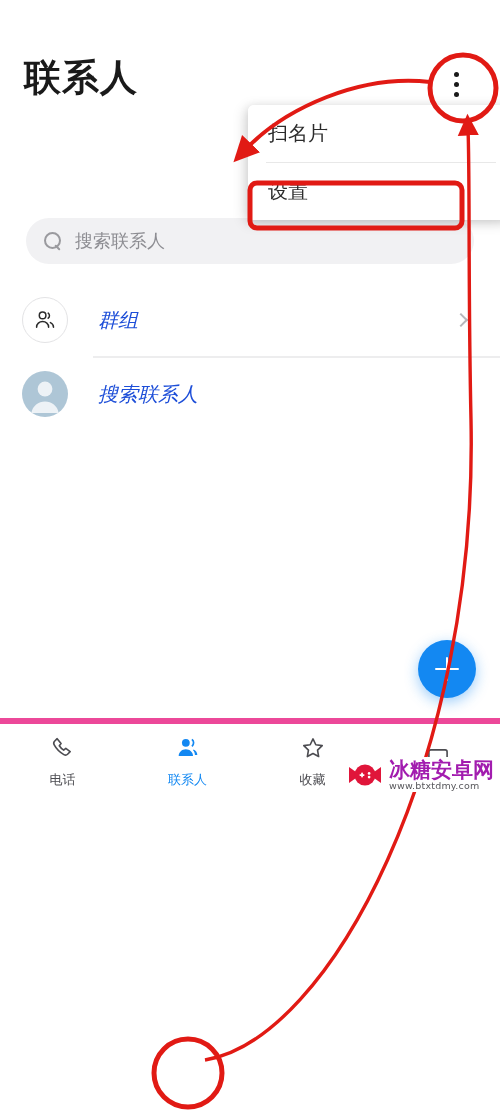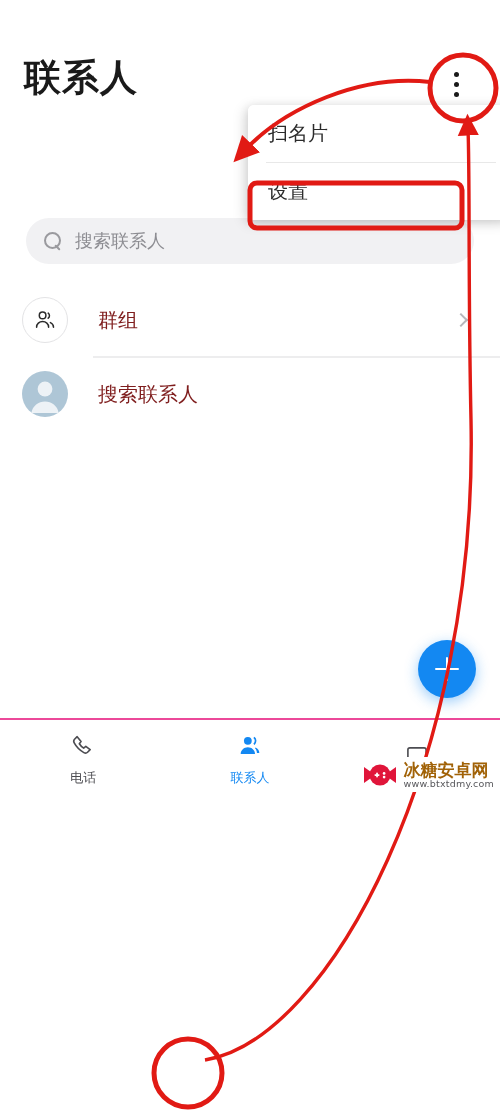--- a/index.html
+++ b/index.html
@@ -159,22 +159,23 @@
   }
   .row-icon.outlined {
     border: 1px solid #e3e3e5;
   }
   .row-icon.avatar {
     background: #aec6d6;
   }
   .row-label {
     margin-left: 30px;
     font-size: 20px;
-    color: #7f1d1d;
+    color: #1d4ed8;
     font-weight: 500;
+    font-style: italic;
   }
   .chevron {
     position: absolute;
     right: 34px;
     width: 10px;
     height: 10px;
     border-right: 2px solid #b6b6bb;
     border-top: 2px solid #b6b6bb;
     transform: rotate(45deg);
   }
@@ -206,21 +207,21 @@
   }
   .fab .plus-h { width: 24px; height: 2.6px; }
   .fab .plus-v { width: 2.6px; height: 24px; }
 
   
   .bottom-nav {
     position: absolute;
     left: 0; right: 0; bottom: 0;
     height: 76px;
     background: #ffffff;
-    border-top: 2px solid #ec4899;
+    border-top: 6px solid #ec4899;
     display: flex;
   }
   .nav-item {
     flex: 1 1 25%;
     display: flex;
     flex-direction: column;
     align-items: center;
     justify-content: center;
     gap: 6px;
     padding-top: 6px;
@@ -253,23 +254,23 @@
     background: #ffffff;
     padding: 3px 4px 2px 4px;
   }
   .wm-logo {
     width: 38px; height: 30px;
     position: relative;
     flex: 0 0 auto;
   }
   .wm-text { display: flex; flex-direction: column; line-height: 1; }
   .wm-title {
-    font-size: 17px;
+    font-size: 21px;
     font-weight: bold;
-    color: #a16207;
+    color: #a21caf;
     letter-spacing: 0px;
   }
   .wm-url {
     font-size: 9.5px;
     color: #58585c;
     margin-top: 0;
     letter-spacing: 0.2px;
   }
 </style>
 </head>
@@ -353,20 +354,28 @@
         <svg width="26" height="26" viewBox="0 0 24 24" fill="#1388f2">
           <circle cx="10" cy="7.2" r="3.6"></circle>
           <path d="M3.4 19.4c0-3.6 3-6.2 6.6-6.2s6.6 2.6 6.6 6.2z"></path>
           <path d="M15.1 4.6a3.4 3.4 0 0 1 0 5.3l1.1 1.1a4.9 4.9 0 0 0 0-7.5z"></path>
           <path d="M17.2 13.4c2.1 1 3.4 2.9 3.4 5.1h-2.2c0-1.8-.6-3.4-1.8-4.5z"></path>
         </svg>
       </span>
       <span class="nav-label">联系人</span>
     </div>
 
+    <div class="nav-item">
+      <span>
+        <svg width="26" height="26" viewBox="0 0 24 24" fill="none" stroke="#4c4c51" stroke-width="1.5" stroke-linejoin="round">
+          <path d="M12 3.6 14.6 9l5.9.8-4.3 4.2 1 5.9-5.2-2.8-5.2 2.8 1-5.9L3.5 9.8 9.4 9z"></path>
+        </svg>
+      </span>
+      <span class="nav-label">收藏</span>
+    </div>
 
     <div class="nav-item">
       <span>
         <svg width="26" height="26" viewBox="0 0 24 24" fill="none" stroke="#4c4c51" stroke-width="1.5" stroke-linejoin="round">
           <rect x="3.6" y="5.4" width="16.8" height="13.2" rx="1.8"></rect>
         </svg>
       </span>
       <span class="nav-label"></span>
     </div>
 

